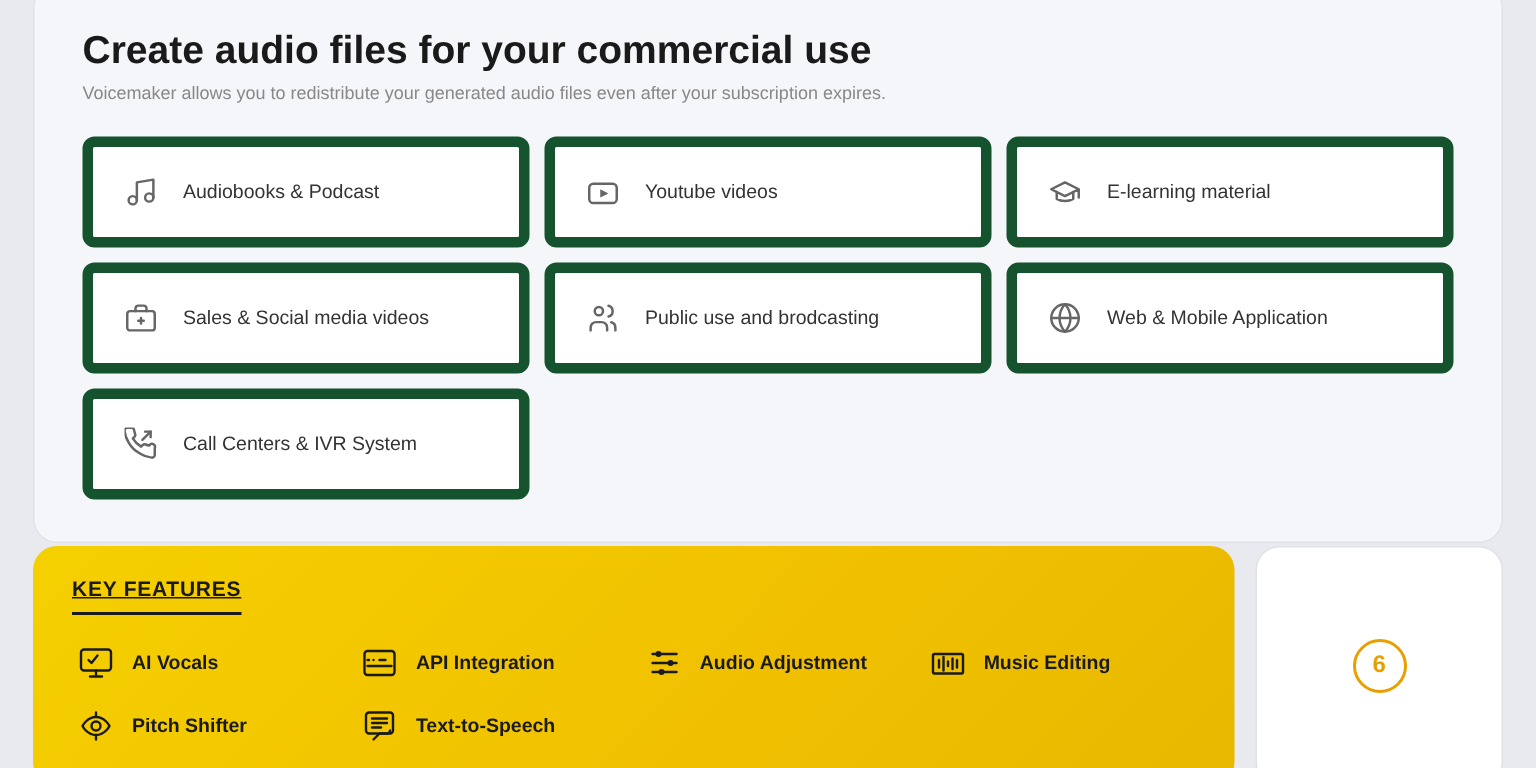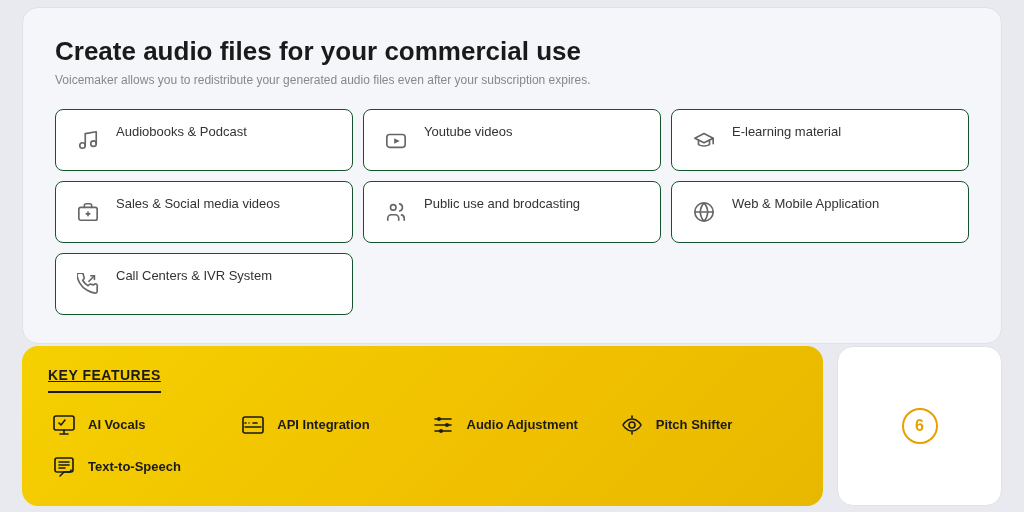--- a/index.html
+++ b/index.html
@@ -46,24 +46,25 @@
     }
 
     .grid {
       display: grid;
       grid-template-columns: repeat(3, 1fr);
       gap: 10px;
     }
 
     .grid-item {
       background: #fff;
-      border: 1px solid #14532d;
+      border: 7px solid #14532d;
       border-radius: 8px;
       padding: 14px 16px;
       display: flex;
+      align-items: center;
       gap: 12px;
       cursor: pointer;
     }
 
     .grid-item .icon-wrap {
       width: 32px;
       height: 32px;
       display: flex;
       align-items: center;
       justify-content: center;
@@ -314,20 +315,33 @@
                 <line x1="4" y1="12" x2="20" y2="12"></line>
                 <line x1="4" y1="18" x2="20" y2="18"></line>
                 <circle cx="8" cy="6" r="2" fill="#1a1a1a" stroke="none"></circle>
                 <circle cx="16" cy="12" r="2" fill="#1a1a1a" stroke="none"></circle>
                 <circle cx="10" cy="18" r="2" fill="#1a1a1a" stroke="none"></circle>
               </svg>
           </div>
           <span class="feat-label">Audio Adjustment</span>
         </div>
 
+        <div class="feature-item">
+          <div class="feat-icon">
+            <svg viewBox="0 0 24 24">
+                <rect x="2" y="6" width="20" height="13" rx="1"></rect>
+                <line x1="6" y1="10" x2="6" y2="15"></line>
+                <line x1="9" y1="8" x2="9" y2="17"></line>
+                <line x1="12" y1="11" x2="12" y2="14"></line>
+                <line x1="15" y1="9" x2="15" y2="16"></line>
+                <line x1="18" y1="10" x2="18" y2="15"></line>
+              </svg>
+          </div>
+          <span class="feat-label">Music Editing</span>
+        </div>
 
         <div class="feature-item">
           <div class="feat-icon">
             <svg viewBox="0 0 24 24">
                 <path d="M3 12c0 0 3-6 9-6s9 6 9 6-3 6-9 6-9-6-9-6z"></path>
                 <circle cx="12" cy="12" r="3"></circle>
                 <path d="M12 5V3M12 21v-2"></path>
               </svg>
           </div>
           <span class="feat-label">Pitch Shifter</span>

